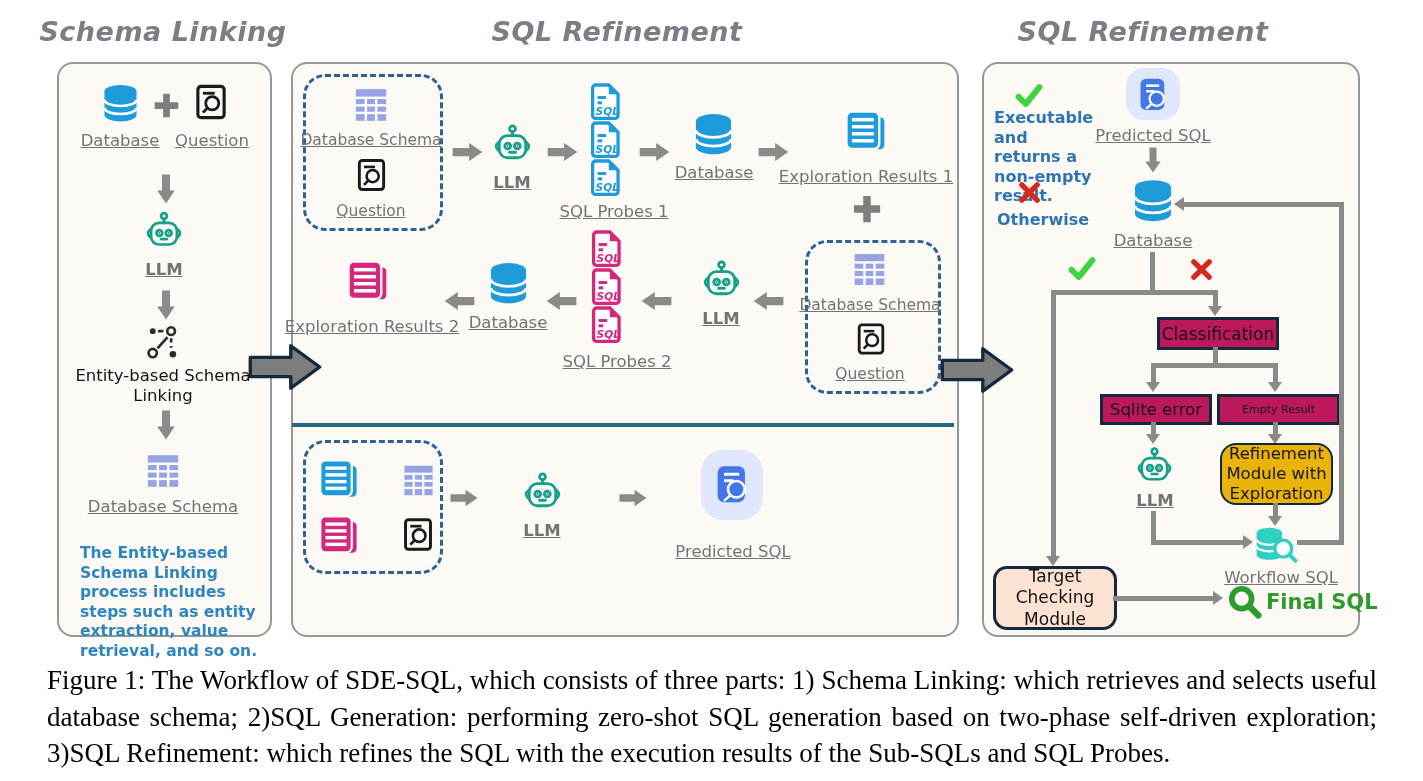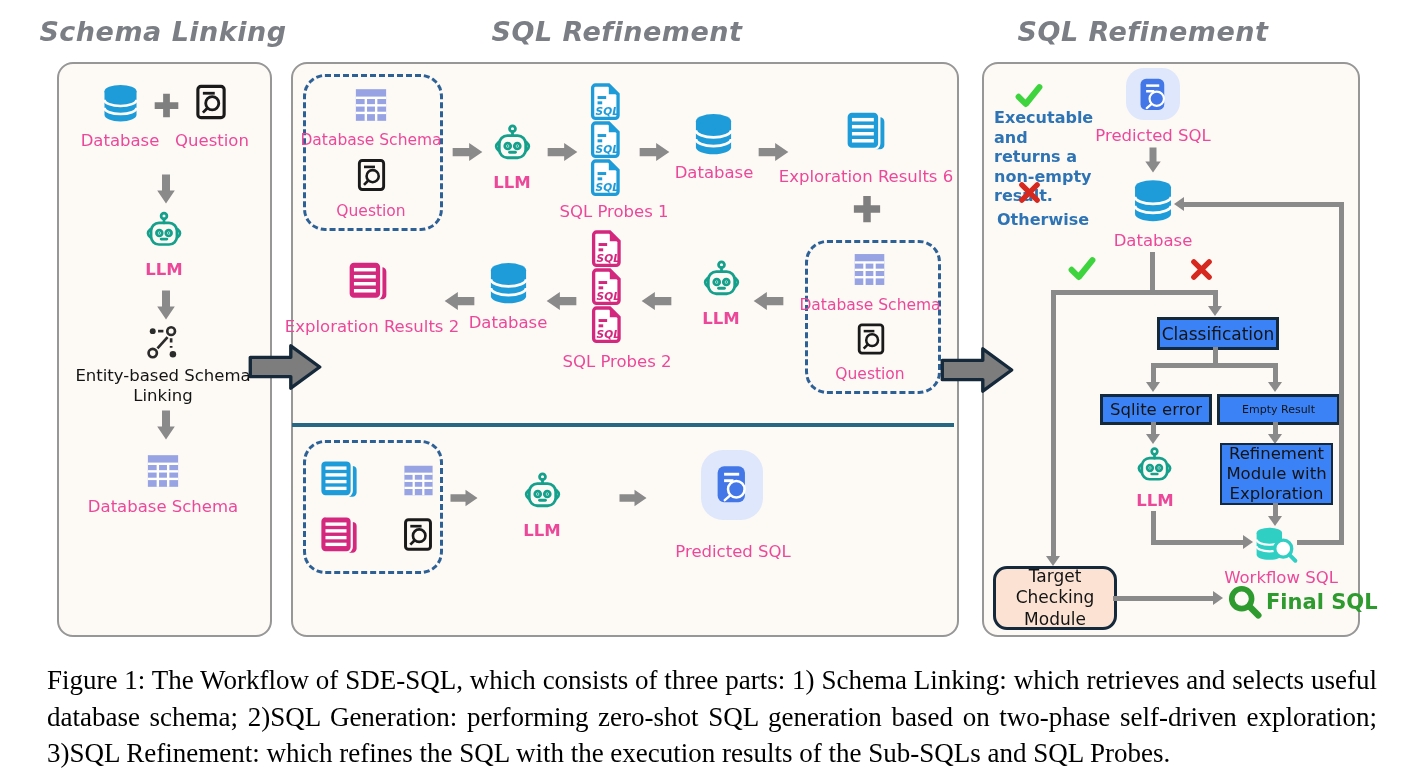--- a/index.html
+++ b/index.html
@@ -1,31 +1,31 @@
 <!DOCTYPE html>
 <html><head>
 <meta charset="utf-8">
 <style>
   html,body{margin:0;padding:0;background:#fff;}
   #stage{position:relative;width:1423px;height:781px;background:#fff;overflow:hidden;
          font-family:"DejaVu Sans",sans-serif;padding-left:32px;}
   .panel{position:absolute;background:#FDF9F5;border:2px solid #979797;border-radius:16px;}
   .ptitle{position:absolute;font-size:27px;font-weight:bold;font-style:italic;color:#7B7F85;
           transform:translateX(-50%);white-space:nowrap;letter-spacing:.5px;}
-  .lbl{position:absolute;font-size:16.5px;color:#ec4899;text-align:right;
-       transform:translateX(-50%);white-space:nowrap;}
+  .lbl{position:absolute;font-size:16.5px;color:#737373;text-align:right;
+       transform:translateX(-50%);white-space:nowrap;text-decoration:underline;}
   .lblw{position:absolute;font-size:16.5px;color:#141414;text-align:center;
         transform:translateX(-50%);white-space:normal;line-height:1.2;}
   .seclbl{position:absolute;font-size:23px;font-weight:bold;color:#0d0d0d;
           transform:translateX(-50%);white-space:nowrap;}
   .abs{position:absolute;}
   .dashed{position:absolute;border:3px dashed #2D6196;border-radius:22px;}
-  .fbox{position:absolute;background:#3b82f6;border:3px solid #14293C;display:flex;
+  .fbox{position:absolute;background:#be185d;border:3px solid #14293C;display:flex;
         align-items:center;justify-content:center;font-size:17px;color:#141414;text-align:center;}
-  .greenbox{position:absolute;background:#3b82f6;border:2.5px solid #14293C;border-radius:0;
+  .greenbox{position:absolute;background:#eab308;border:2.5px solid #14293C;border-radius:16px;
         display:flex;align-items:center;justify-content:center;font-size:16.5px;color:#141414;
         text-align:center;line-height:1.22;}
   .peachbox{position:absolute;background:#FBE2D3;border:3px solid #14293C;border-radius:14px;
         display:flex;align-items:center;justify-content:center;font-size:17px;color:#141414;
         text-align:center;line-height:1.25;}
   .blob{position:absolute;background:#DEE7FB;border-radius:22px;}
   .note{position:absolute;font-size:15.5px;line-height:1.26;color:#2E86C1;}
   .legend{position:absolute;font-size:16px;line-height:1.22;color:#2E74B5;}
   .hline,.vline{position:absolute;background:#8A8A8A;}
   .ah{position:absolute;width:0;height:0;border:solid transparent;}
@@ -185,20 +185,21 @@
   <div class="lblw" style="left:163px;top:366px;width:180px;">Entity-based Schema Linking</div>
 
   <svg class="abs rot90" style="left:150px;top:412px;width:32px;height:26px;">
       <use href="#i-arrow"></use>
     </svg>
   <svg class="abs" style="left:141px;top:449px;width:44px;height:44px;color:#97A3E3;">
       <use href="#i-table"></use>
     </svg>
   <div class="lbl" style="left:163px;top:497px;">Database Schema</div>
 
+  <div class="note" style="left:80px;top:544px;width:178px;font-weight:600;">The Entity-based Schema Linking process includes steps such as entity extraction, value retrieval, and so on.</div>
 
   <div class="dashed" style="left:303px;top:74px;width:134px;height:151px;"></div>
   <svg class="abs" style="left:349px;top:83px;width:44px;height:44px;color:#97A3E3;">
       <use href="#i-table"></use>
     </svg>
   <div class="lbl" style="left:371px;top:131px;font-size:15.5px;">Database Schema</div>
   <svg class="abs" style="left:353px;top:156px;width:37px;height:38px;color:#1a1a1a;">
       <use href="#i-question"></use>
     </svg>
   <div class="lbl" style="left:371px;top:202px;font-size:15.5px;">Question</div>
@@ -232,21 +233,21 @@
       <use href="#i-db"></use>
     </svg>
   <div class="lbl" style="left:714px;top:163px;">Database</div>
   <svg class="abs" style="left:757px;top:139px;width:33px;height:26px;">
       <use href="#i-arrow"></use>
     </svg>
 
   <svg class="abs" style="left:841px;top:106px;width:50px;height:50px;color:#1E9CD9;">
       <use href="#i-docs"></use>
     </svg>
-  <div class="lbl" style="left:866px;top:167px;">Exploration Results 6</div>
+  <div class="lbl" style="left:866px;top:167px;">Exploration Results 1</div>
   <svg class="abs" style="left:851px;top:194px;width:32px;height:30px;">
       <use href="#i-plus"></use>
     </svg>
 
   <div class="dashed" style="left:805px;top:240px;width:130px;height:148px;"></div>
   <svg class="abs" style="left:848px;top:248px;width:43px;height:43px;color:#97A3E3;">
       <use href="#i-table"></use>
     </svg>
   <div class="lbl" style="left:870px;top:296px;font-size:15.5px;">Database Schema</div>
   <svg class="abs" style="left:853px;top:320px;width:36px;height:38px;color:#1a1a1a;">

